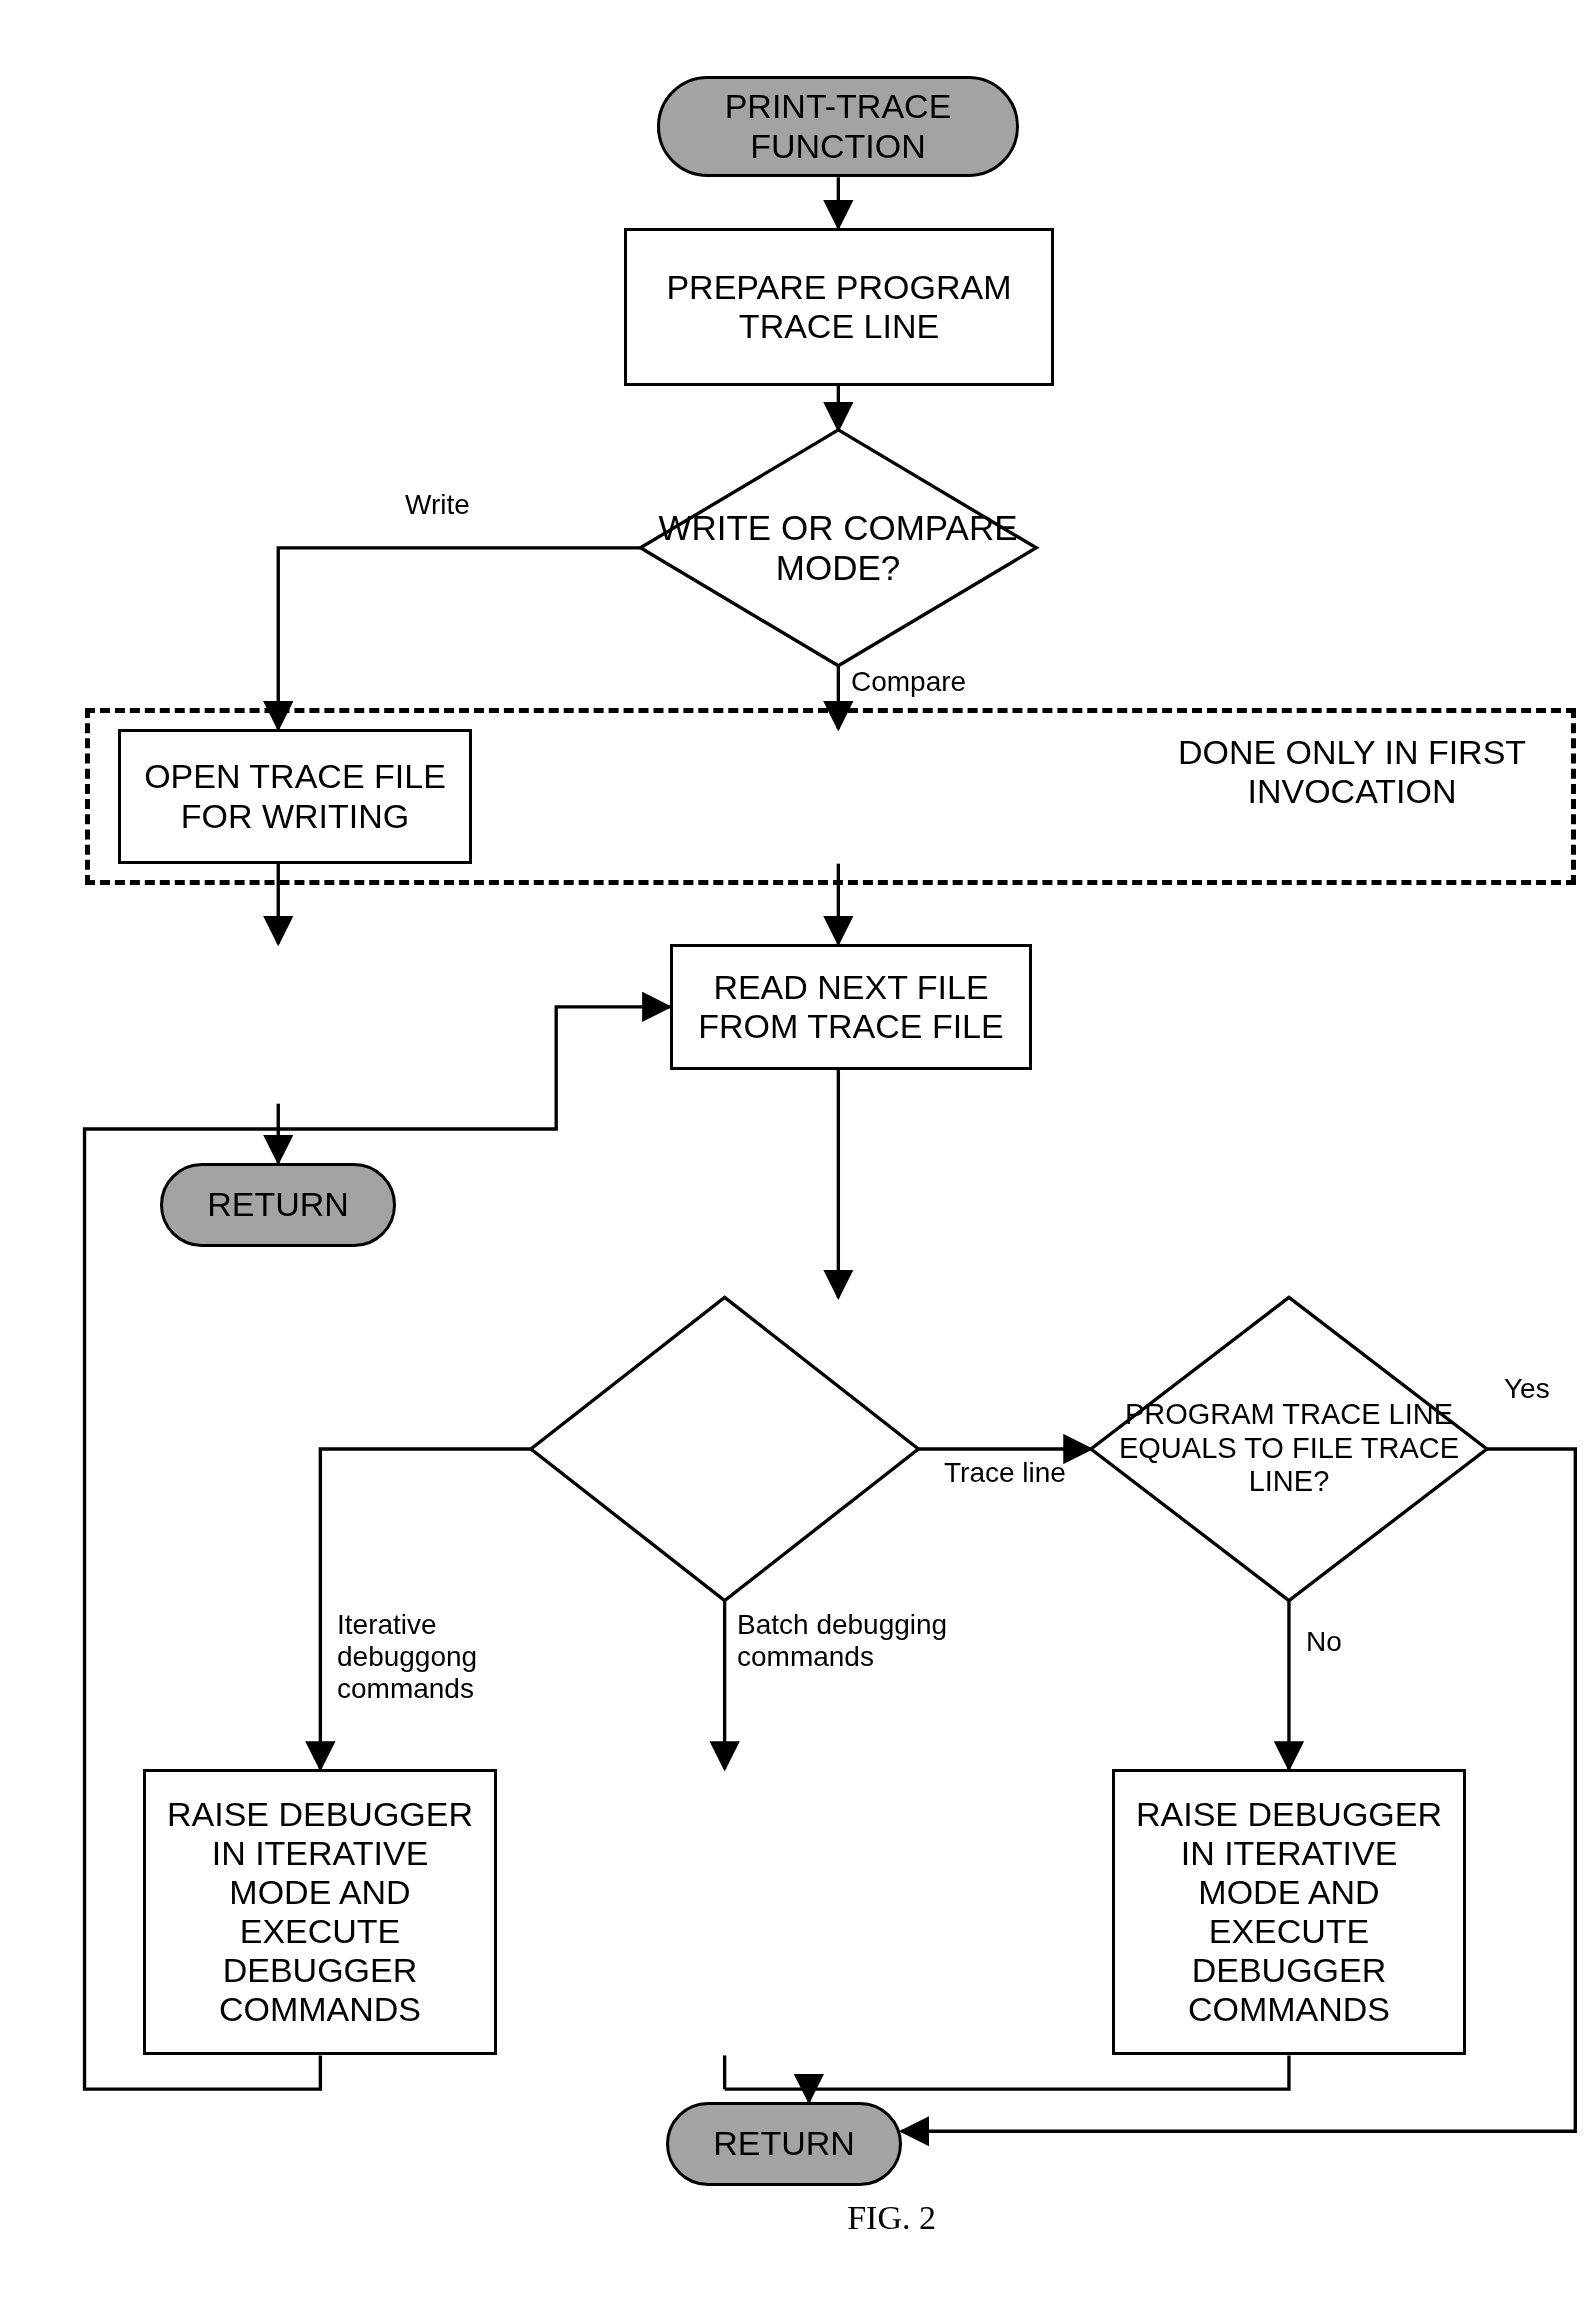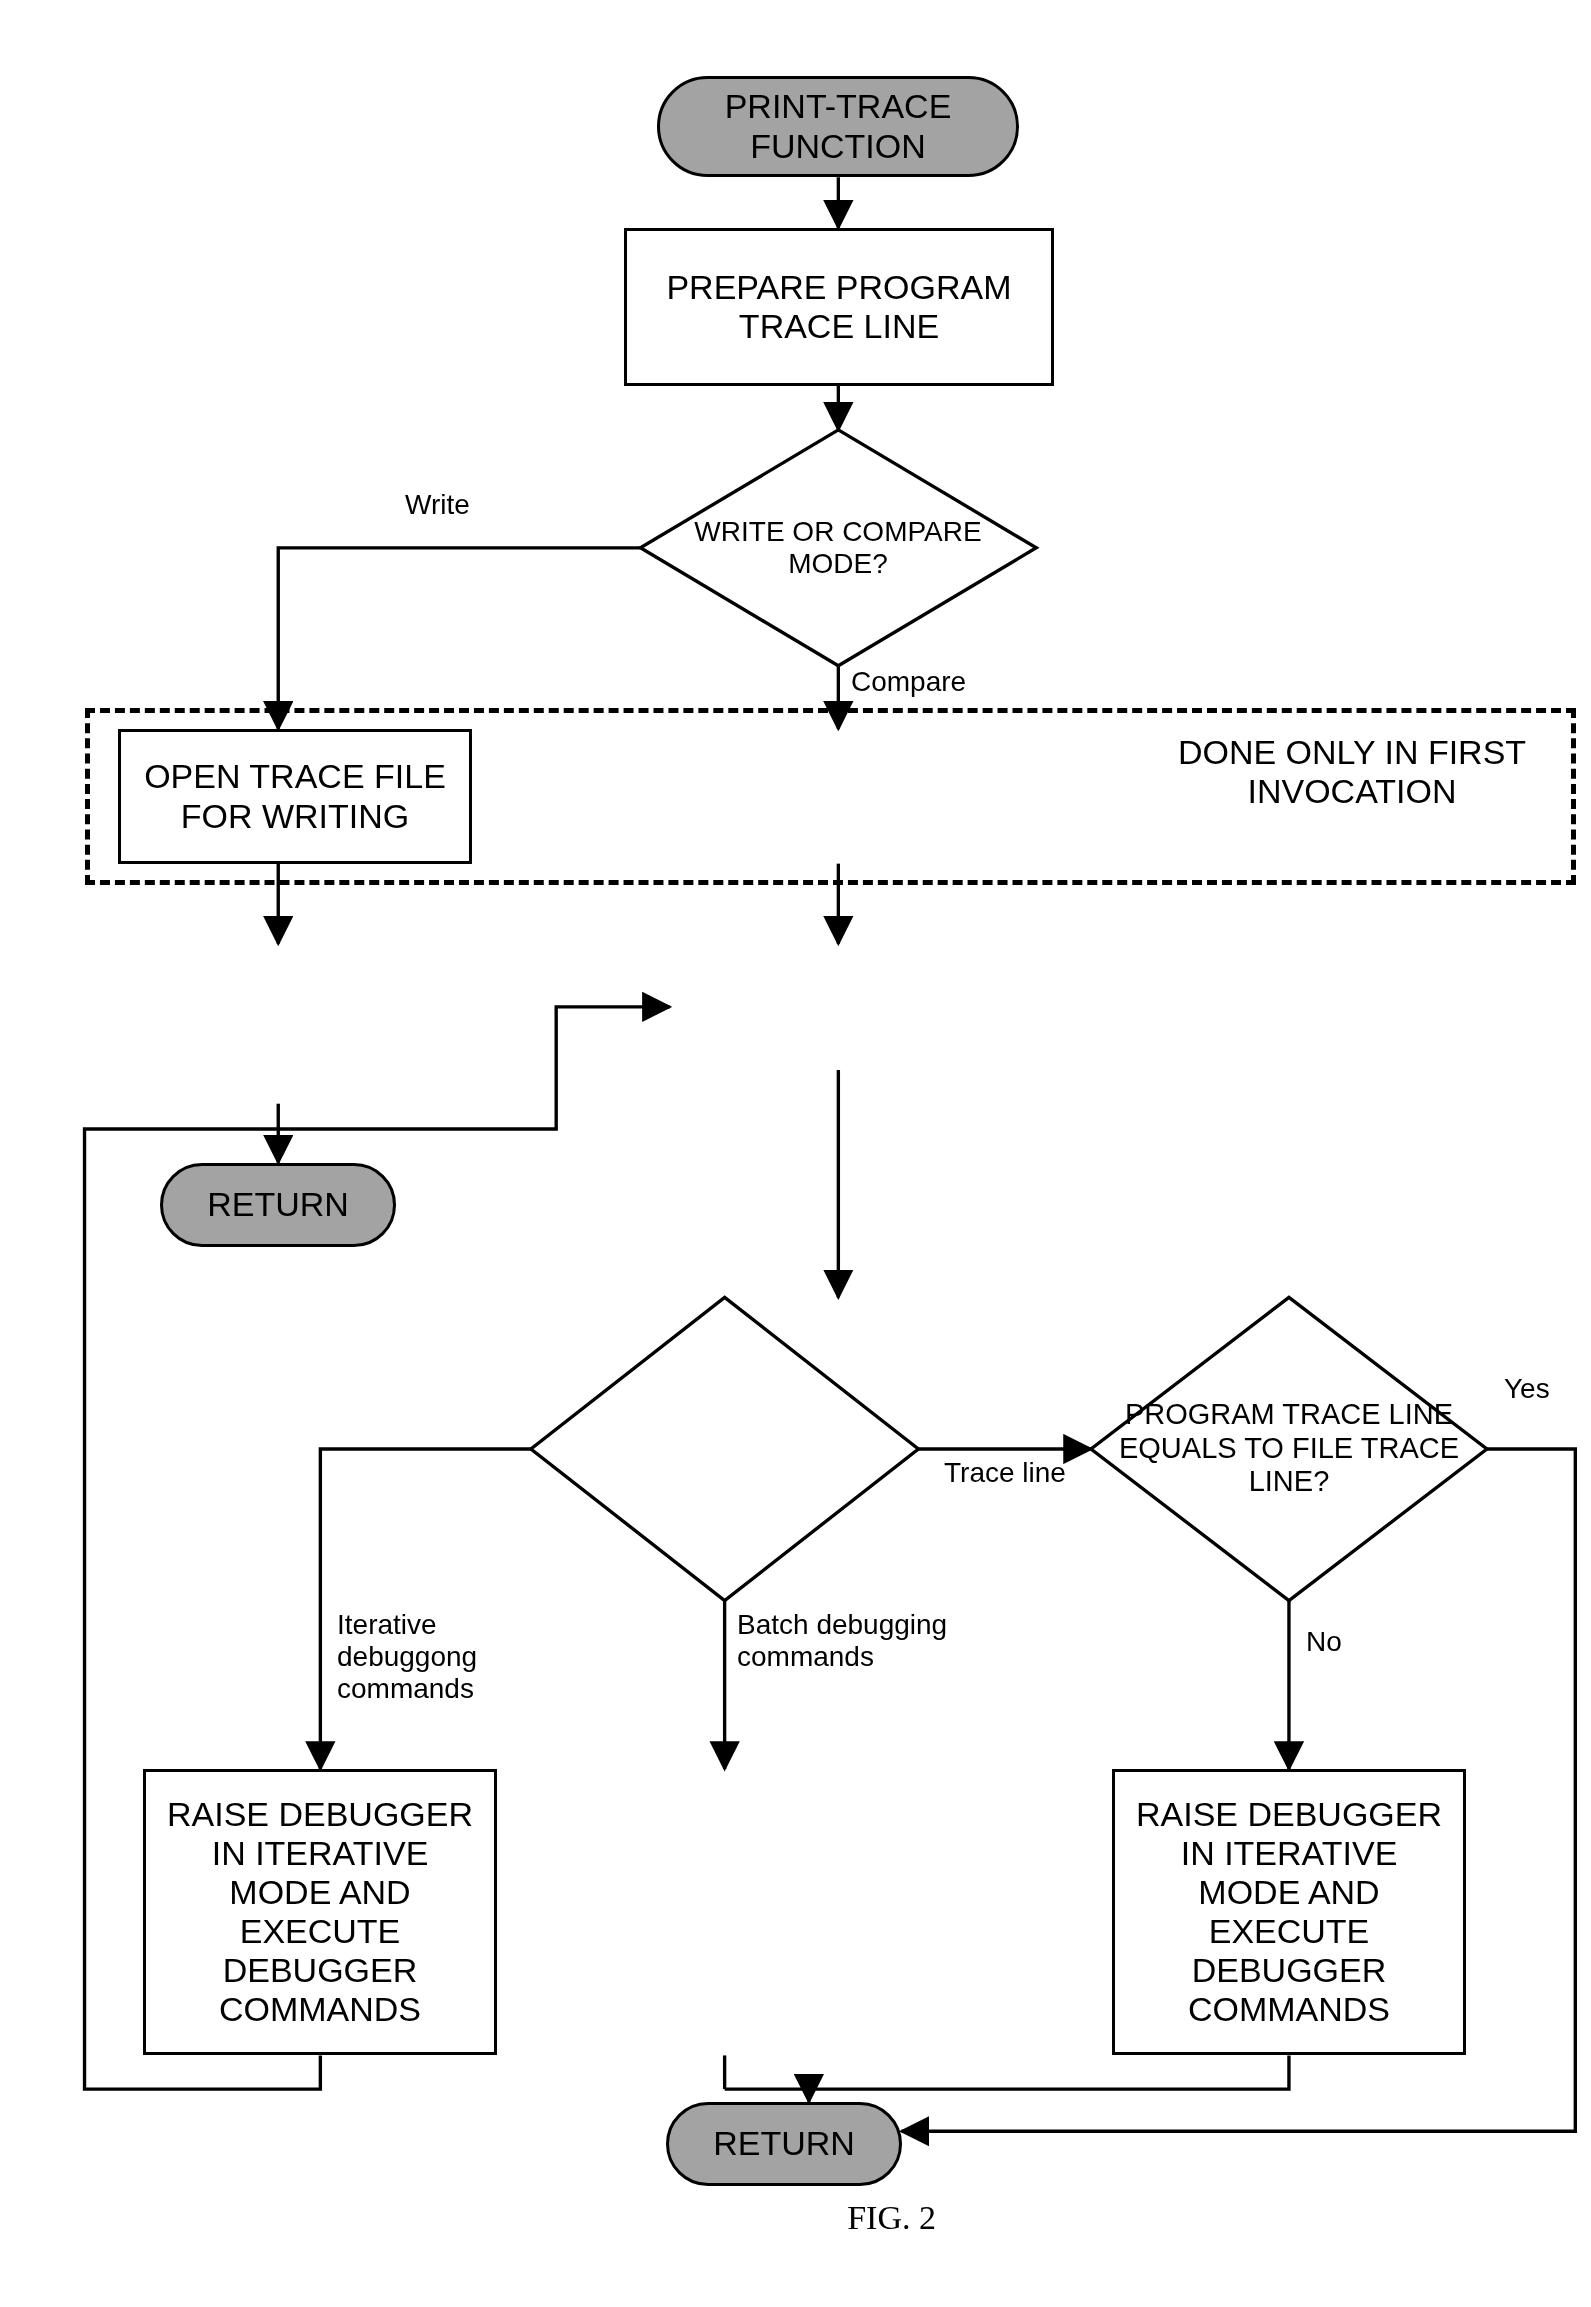--- a/index.html
+++ b/index.html
@@ -53,21 +53,21 @@
     box-sizing: border-box;
   }
   .diamond-label {
     position: absolute;
     left: 0; top: 0;
     width: 100%; height: 100%;
     display: flex;
     align-items: center;
     justify-content: center;
     text-align: center;
-    font-size: 28px;
+    font-size: 35px;
     line-height: 1.15;
     padding: 8.4px;
     box-sizing: border-box;
   }
   .dashed-frame {
     position: absolute;
     border: 5px dashed #000;
     box-sizing: border-box;
   }
   .free-label {
@@ -173,20 +173,23 @@
   </div>
 
 
   <div class="free-label" style="left:1137px; top:699px; width:362px; font-size:34px; z-index:2;">DONE ONLY IN FIRST INVOCATION</div>
 
 
   <div class="terminator" style="left:126px; top:1129px; width:236px; height:84px;">
     <span>RETURN</span>
   </div>
 
+  <div class="box" style="left:636px; top:910px; width:362px; height:126px;">
+    <span>READ NEXT FILE FROM TRACE FILE</span>
+  </div>
 
   <svg class="conn" style="z-index:1;" viewBox="0 0 1889 2739" width="1591" height="2307">
     <polygon points="820,1500 1050,1680 820,1860 590,1680" fill="#fff" stroke="#000" stroke-width="4"></polygon>
   </svg>
 
   <svg class="conn" style="z-index:1;" viewBox="0 0 1889 2739" width="1591" height="2307">
     <polygon points="1490,1500 1725,1680 1490,1860 1255,1680" fill="#fff" stroke="#000" stroke-width="4"></polygon>
   </svg>
   <div class="diamond-label" style="left:1057px; top:1263px; width:396px; height:303px; z-index:2; position:absolute; font-size:29px;">
     <span>PROGRAM TRACE LINE EQUALS TO FILE TRACE LINE?</span>

